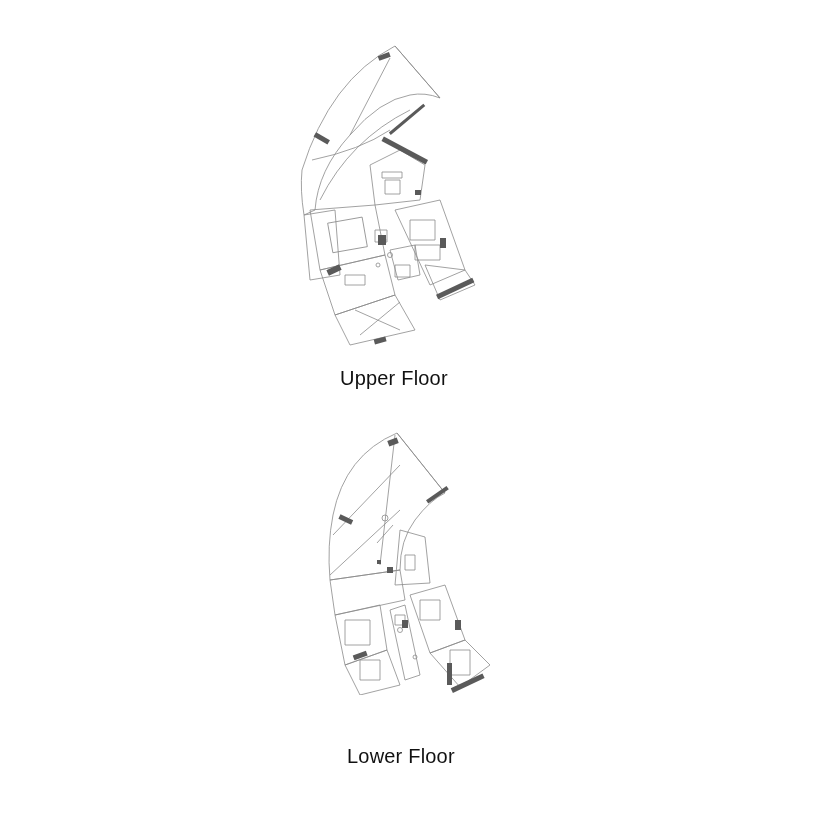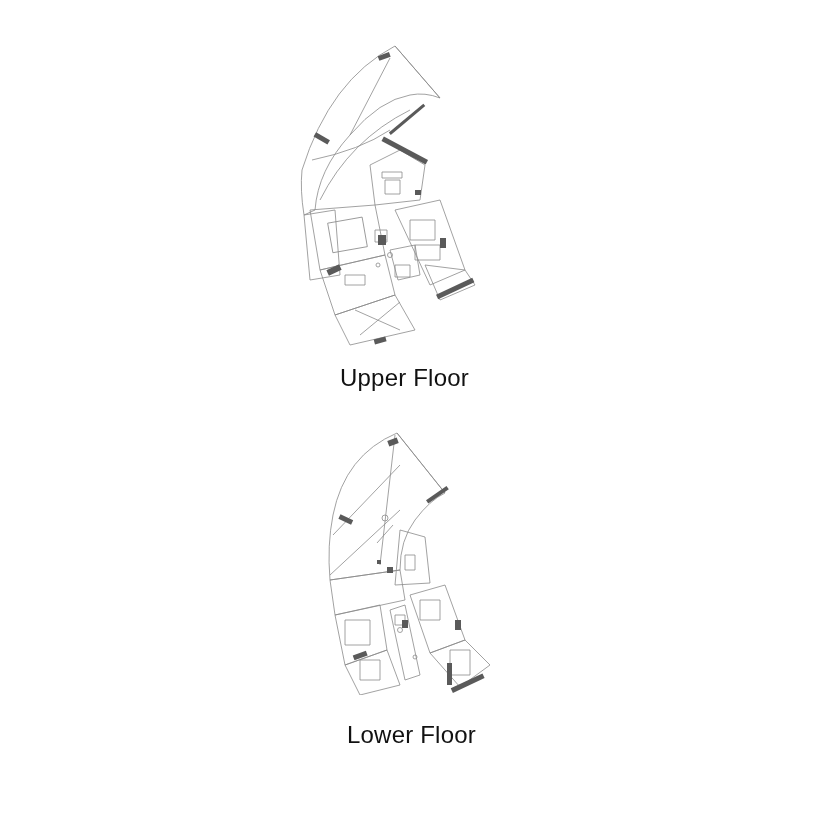--- a/index.html
+++ b/index.html
@@ -16,30 +16,30 @@
       color: #111111;
     }
     .plan {
       position: absolute;
     }
     .plan svg {
       display: block;
     }
     .caption {
       position: absolute;
-      font-size: 24px;
+      font-size: 20px;
       line-height: 24px;
       color: #111111;
       white-space: nowrap;
       letter-spacing: 0.2px;
     }
     #upper-plan { left: 290px; top: 40px; }
     #lower-plan { left: 305px; top: 425px; }
     #upper-caption { left: 340px; top: 366px; }
-    #lower-caption { left: 347px; top: 723px; }
+    #lower-caption { left: 347px; top: 744px; }
   </style>
 </head>
 <body>
 
 <div class="plan" id="upper-plan">
   <svg width="200" height="310" viewBox="0 0 200 310">
     <g fill="none" stroke="#8a8a8a" stroke-width="0.8">
 
       <path d="M105 6 Q40 40 12 130 Q10 150 14 175 L25 170 Q28 130 60 95 Q90 60 120 55 Q135 52 150 58 Z"></path>
       <path d="M105 6 L150 58"></path>

